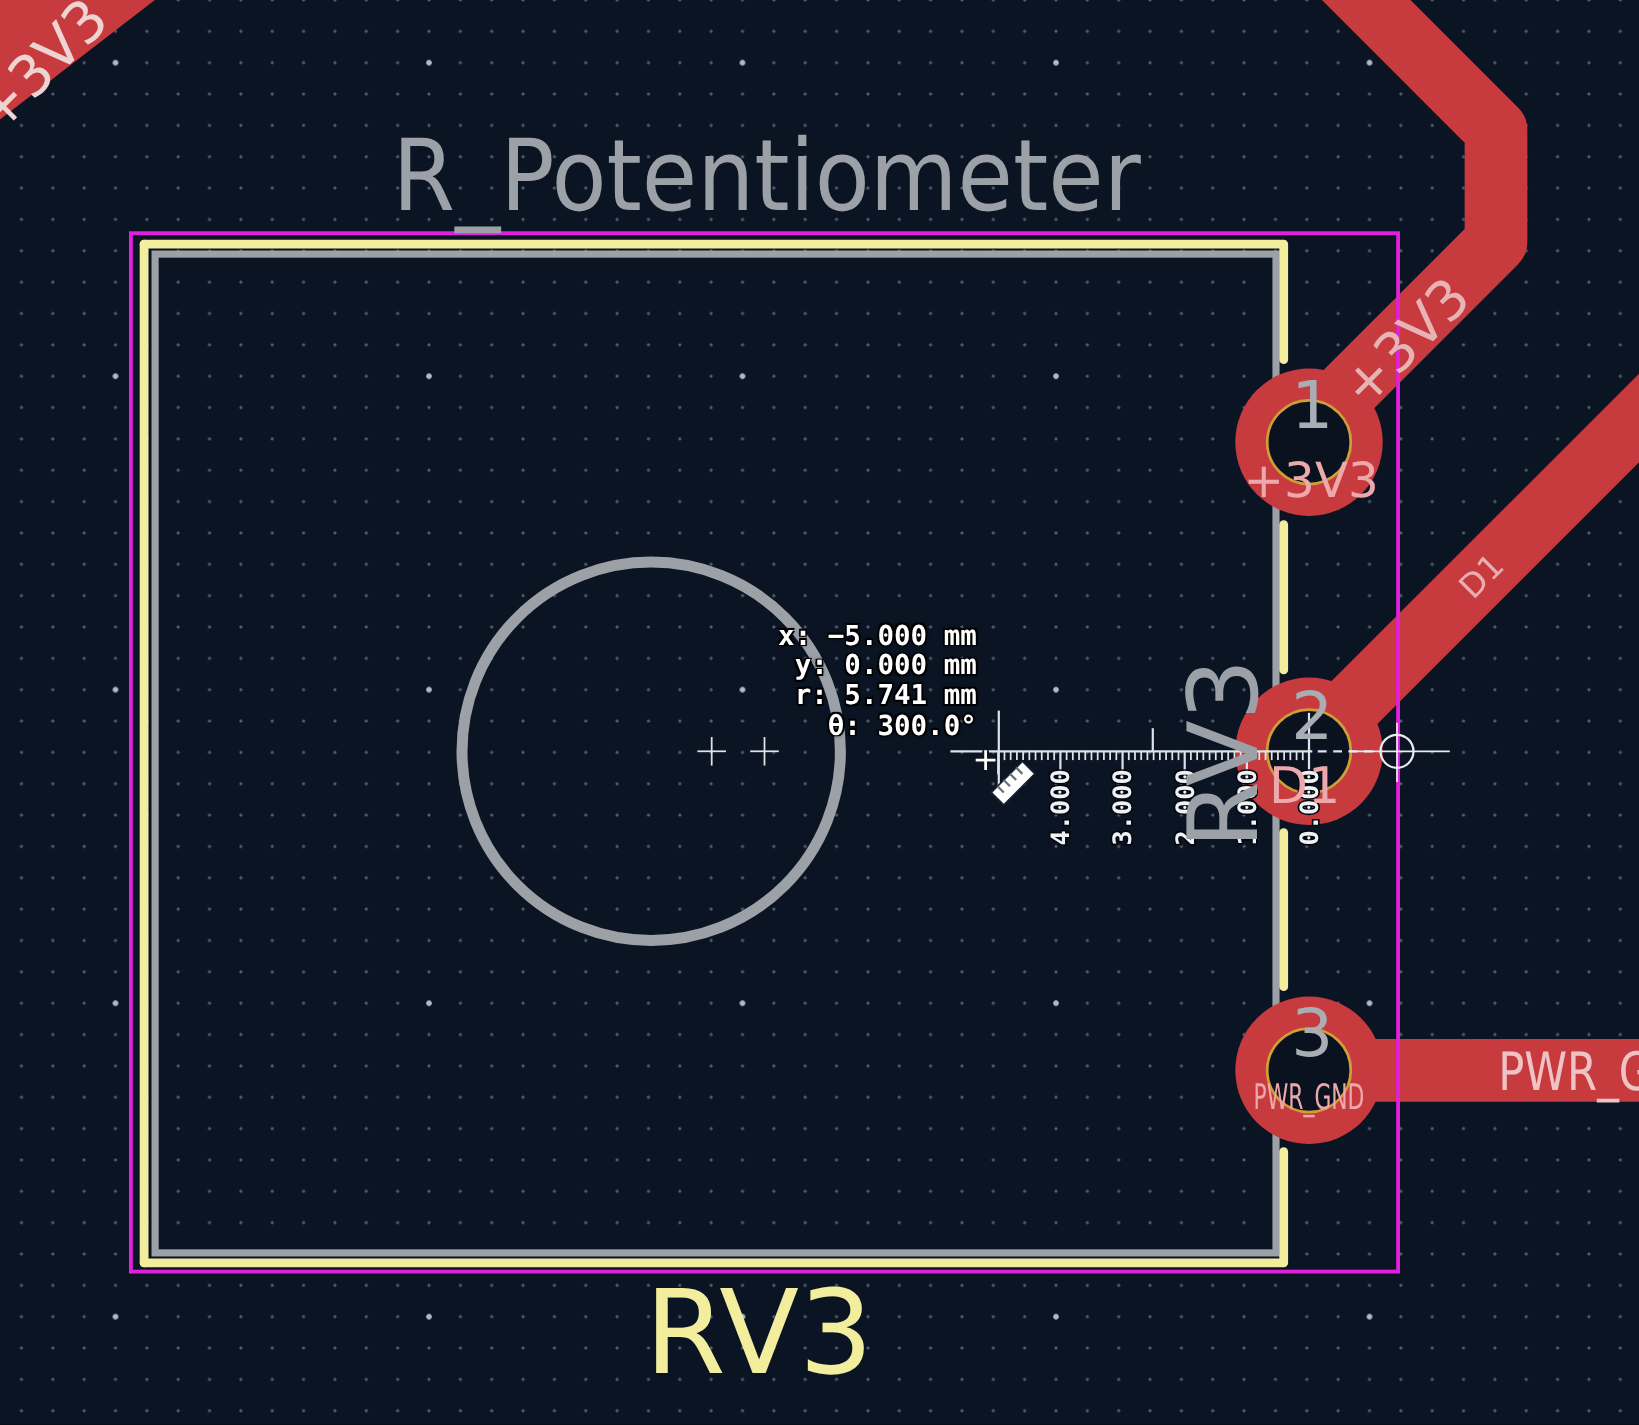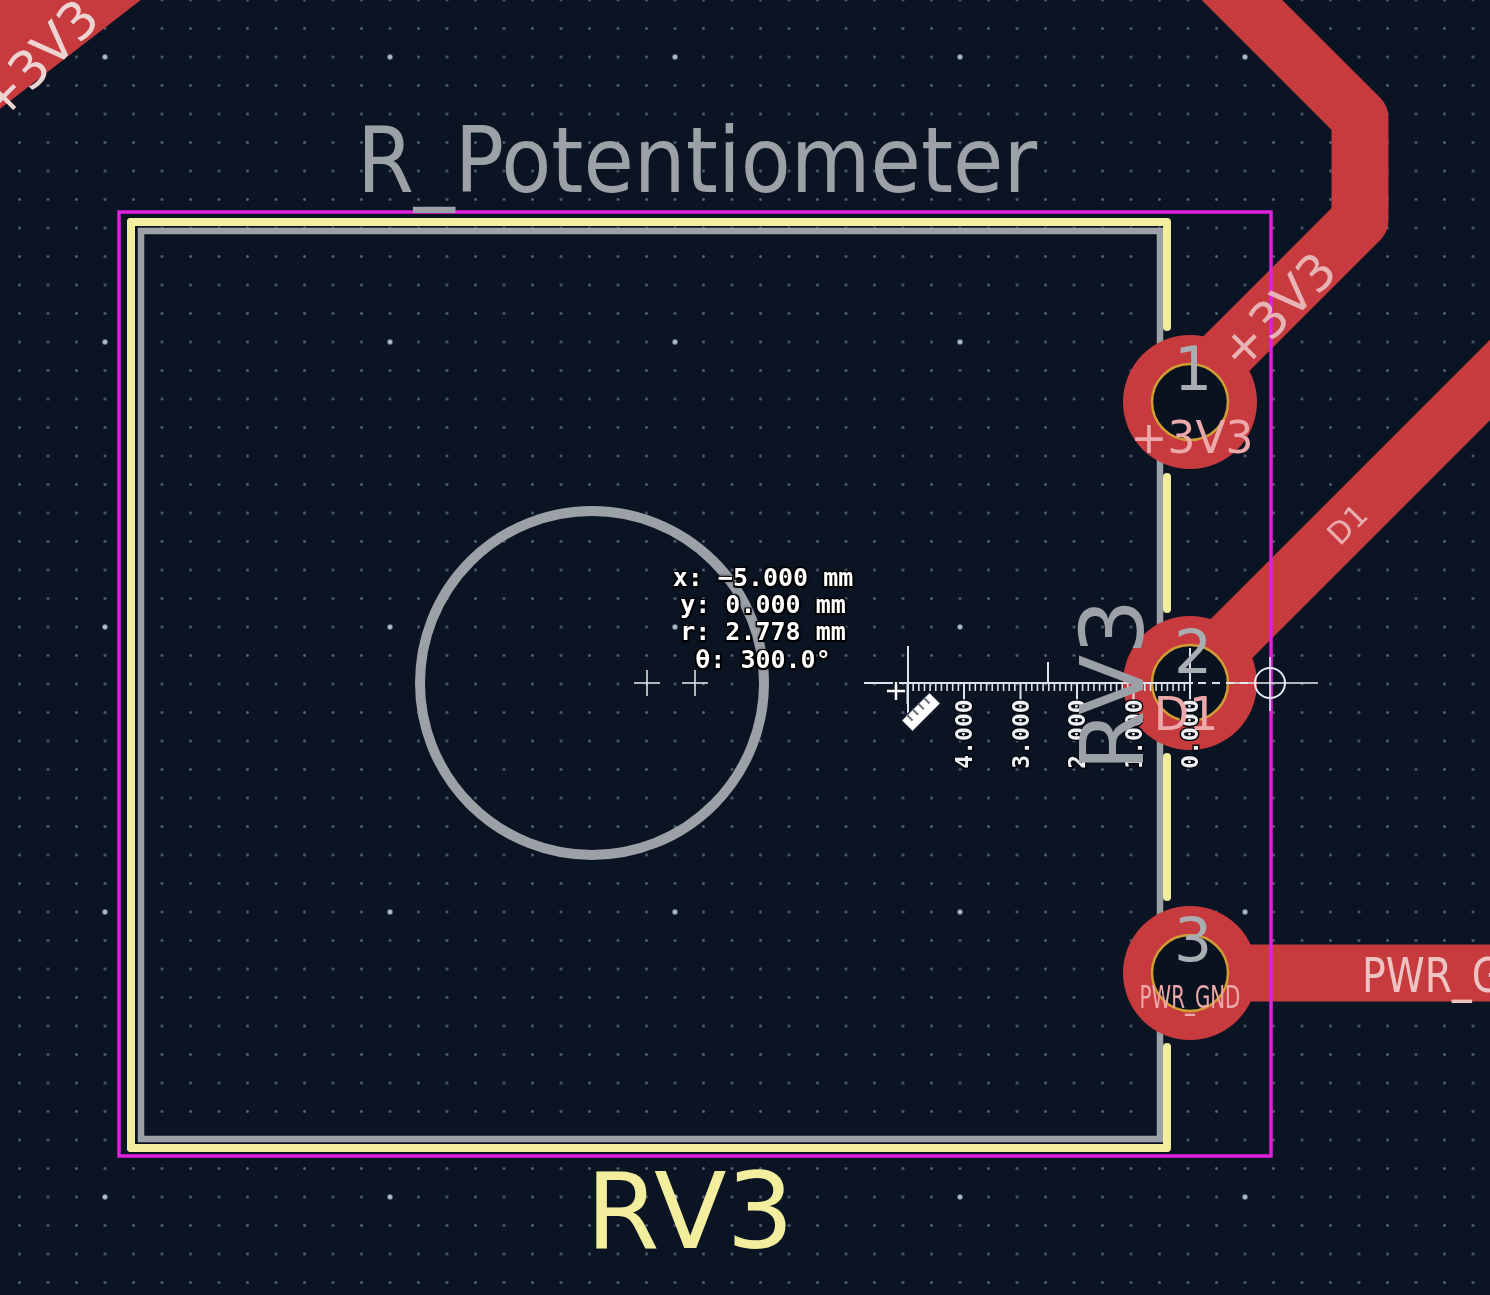--- a/index.html
+++ b/index.html
@@ -28,21 +28,21 @@
   .pad-net{width:220px;height:60px;font-size:44px;}
   .corner-net{left:-62px;top:32px;width:200px;height:56px;font-size:52px;
               color:#eed3d3;transform:rotate(-45deg);}
   .diag-net{left:1168px;top:283px;width:220px;height:56px;font-size:50px;
             color:#e7b3b5;transform:rotate(-45deg);}
   .d1-small{left:1307px;top:507px;width:80px;height:34px;font-size:30px;
             color:#e9aeb0;transform:rotate(-45deg);}
   .pwr-trace-label{left:1362px;top:944px;width:260px;height:62px;font-size:48px;
                    justify-content:flex-start;transform:scaleX(0.82);
                    transform-origin:left center;color:#eec3c4;}
-  .readout{position:absolute;left:638px;top:564px;width:250px;text-align:center;
+  .readout{position:absolute;left:638px;top:564px;width:250px;text-align:right;
            font-family:"DejaVu Sans Mono", monospace;font-weight:bold;
            font-size:25px;line-height:27.2px;color:#ffffff;
            text-shadow:1.5px 1.5px 0 #000,-1.5px -1.5px 0 #000,1.5px -1.5px 0 #000,
                        -1.5px 1.5px 0 #000,0 0 4px #000;}
   .tick-label{font-family:"DejaVu Sans Mono", monospace;font-weight:bold;
               font-size:23px;fill:#eef1f5;stroke:#04070e;stroke-width:3px;
               paint-order:stroke;}
 </style>
 </head>
 <body>
@@ -207,17 +207,17 @@
   <div class="txt net-pink pad-net" style="left:1080px;top:967px;font-size:32px;transform:scaleX(0.62);">PWR_GND</div>
 
   <div class="txt corner-net">+3V3</div>
   <div class="txt diag-net">+3V3</div>
   <div class="txt d1-small">D1</div>
   <div class="txt pwr-trace-label">PWR_GND</div>
 
   <div class="readout">
     <div>x: −5.000 mm</div>
     <div>y: 0.000 mm</div>
-    <div>r: 2.778 mm</div>
+    <div>r: 5.741 mm</div>
     <div>θ: 300.0°</div>
   </div>
 
 </div>
 
 </body></html>

